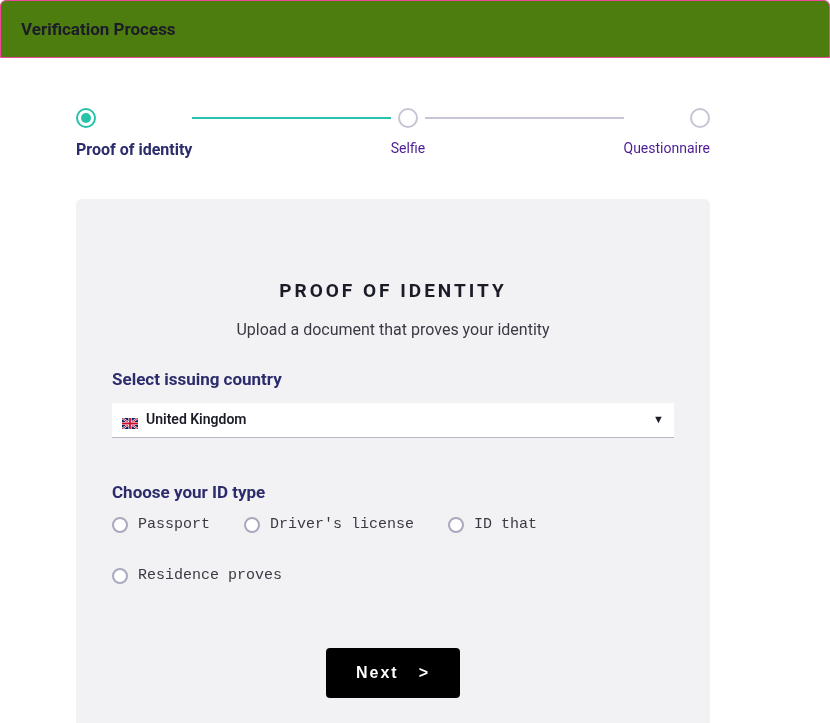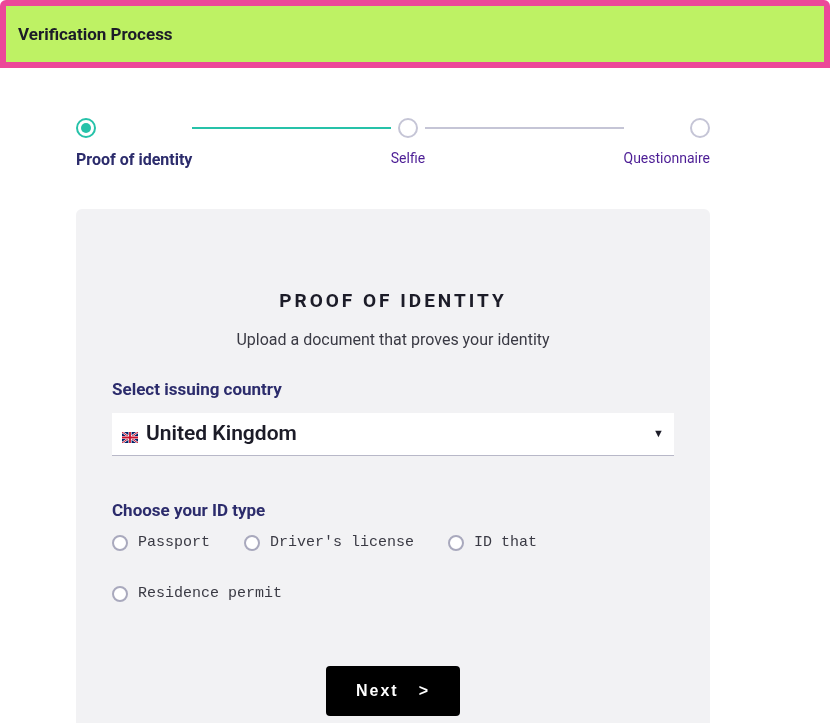--- a/index.html
+++ b/index.html
@@ -7,24 +7,24 @@
       margin: 0;
       padding: 0;
     }
     body {
       font-family: -apple-system, BlinkMacSystemFont, "Segoe UI", Roboto, "Helvetica Neue", Arial, sans-serif;
       background: #fff;
       width: 830px;
       height: 723px;
     }
     .header {
-      background: #bef264;
-      border: 6px solid #ec4899;
+      background: #4d7c0f;
+      border: 1px solid #ec4899;
       border-radius: 6px 6px 0 0;
-      padding: 18px 12px;
+      padding: 18px 20px;
     }
     .header-title {
       font-size: 17px;
       font-weight: 700;
       color: #1c1c28;
     }
     .content-wrap {
       padding: 50px 120px 0 76px;
     }
     .stepper {
@@ -130,21 +130,21 @@
       display: flex;
       align-items: center;
       gap: 8px;
     }
     .flag-icon {
       width: 16px;
       height: 11px;
       display: inline-block;
     }
     .country-name {
-      font-size: 21px;
+      font-size: 14px;
       font-weight: 600;
       color: #1c1c28;
     }
     .dropdown-caret {
       font-size: 11px;
       color: #1c1c28;
     }
     .radio-row {
       display: flex;
       gap: 34px;
@@ -249,21 +249,21 @@
       <label class="radio-item">
         <span class="radio-circle"></span>
         <span class="radio-label">Driver's license</span>
       </label>
       <label class="radio-item">
         <span class="radio-circle"></span>
         <span class="radio-label">ID that</span>
       </label>
       <label class="radio-item">
         <span class="radio-circle"></span>
-        <span class="radio-label">Residence permit</span>
+        <span class="radio-label">Residence proves</span>
       </label>
     </div>
 
     <div class="button-row">
       <button class="next-btn">
         <span>Next</span>
         <span class="next-arrow">&gt;</span>
       </button>
     </div>
   </div>

